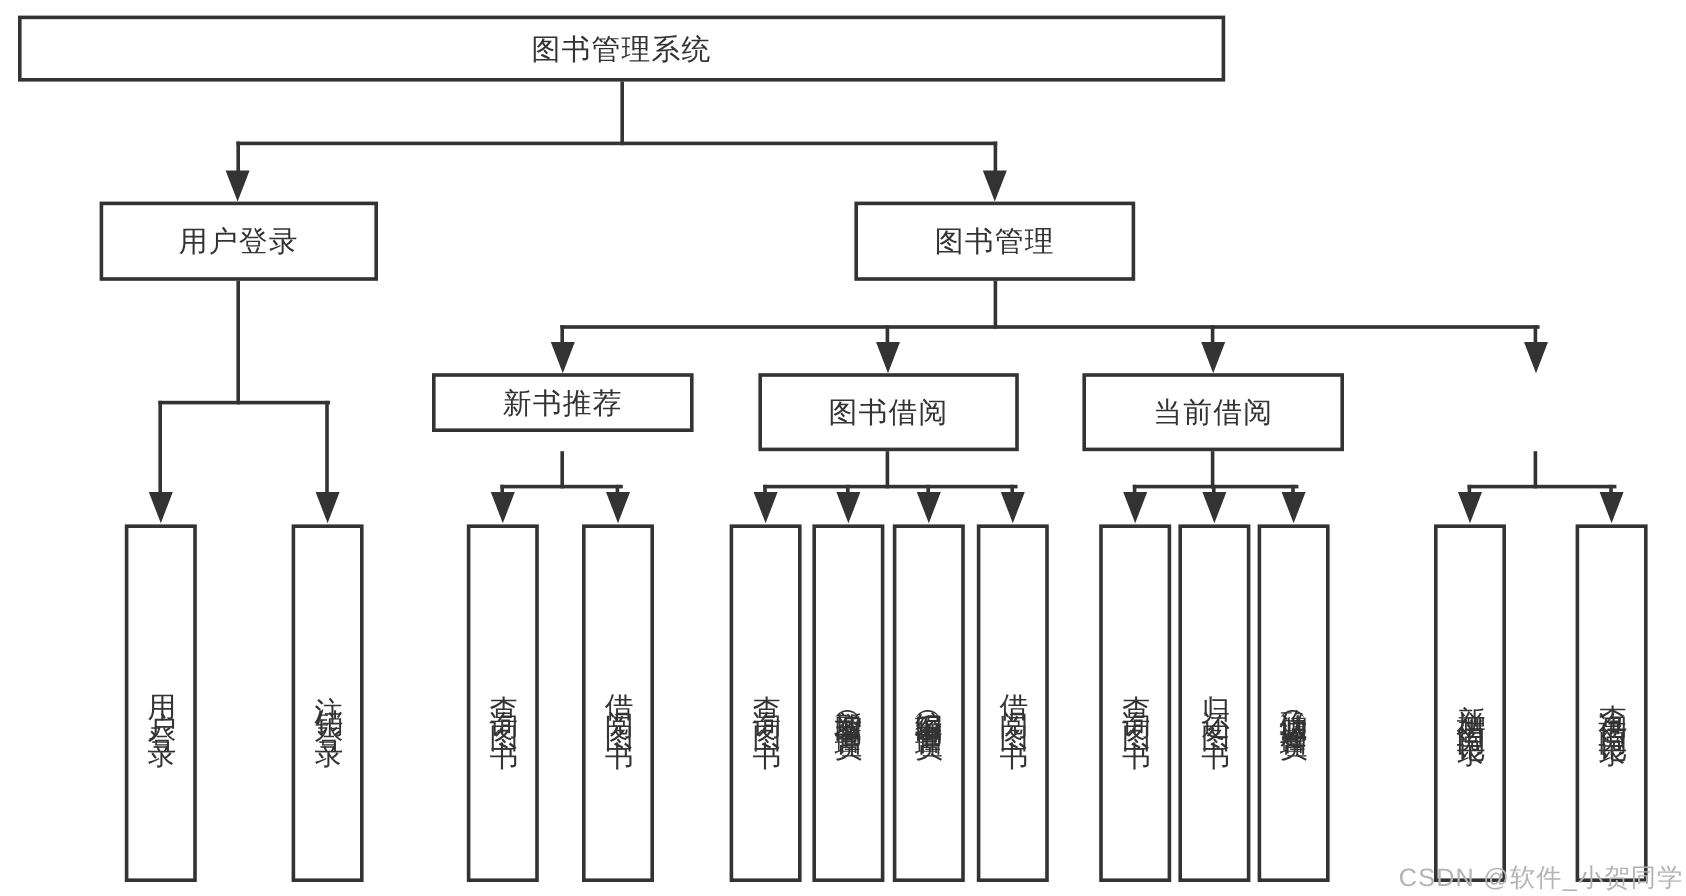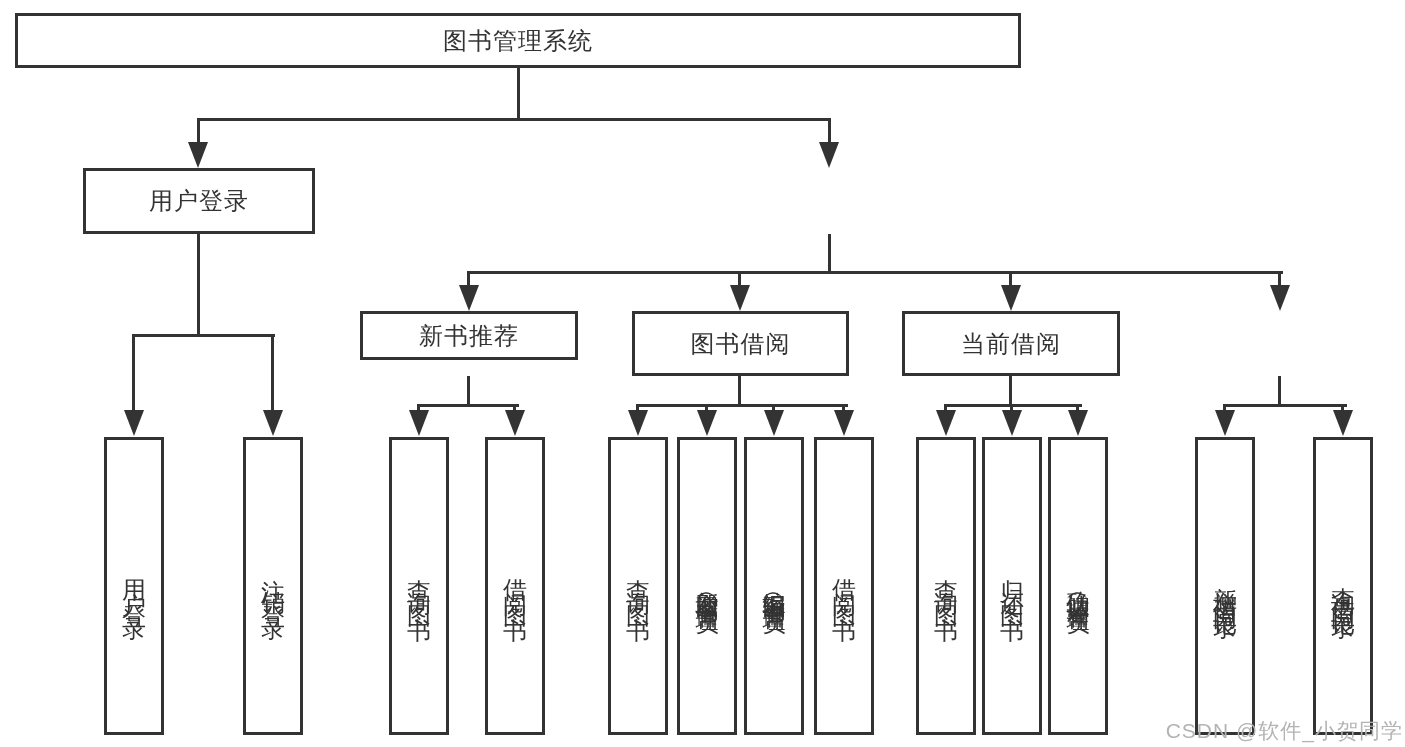--- a/index.html
+++ b/index.html
@@ -45,20 +45,21 @@
   <div class="box" style="left:15px;top:13px;width:1006px;height:55px">图书管理系统</div>
 
   <div class="vl" style="left:517px;top:68px;width:3px;height:53px"></div>
   <div class="hl" style="left:197px;top:118px;width:634px;height:3px"></div>
   <div class="vl" style="left:197px;top:118px;width:3px;height:28px"></div>
   <div class="ar" style="left:188px;top:142px"></div>
   <div class="vl" style="left:828px;top:118px;width:3px;height:28px"></div>
   <div class="ar" style="left:819px;top:142px"></div>
 
   <div class="box" style="left:83px;top:168px;width:232px;height:66px">用户登录</div>
+  <div class="box" style="left:712px;top:168px;width:234px;height:66px">图书管理</div>
 
   <div class="vl" style="left:197px;top:234px;width:3px;height:103px"></div>
   <div class="hl" style="left:132px;top:334px;width:143px;height:3px"></div>
   <div class="vl" style="left:132px;top:334px;width:3px;height:78px"></div>
   <div class="ar" style="left:124px;top:410px"></div>
   <div class="vl" style="left:271px;top:334px;width:3px;height:78px"></div>
   <div class="ar" style="left:263px;top:410px"></div>
 
   <div class="vl" style="left:828px;top:234px;width:3px;height:40px"></div>
   <div class="hl" style="left:467px;top:271px;width:816px;height:3px"></div>

